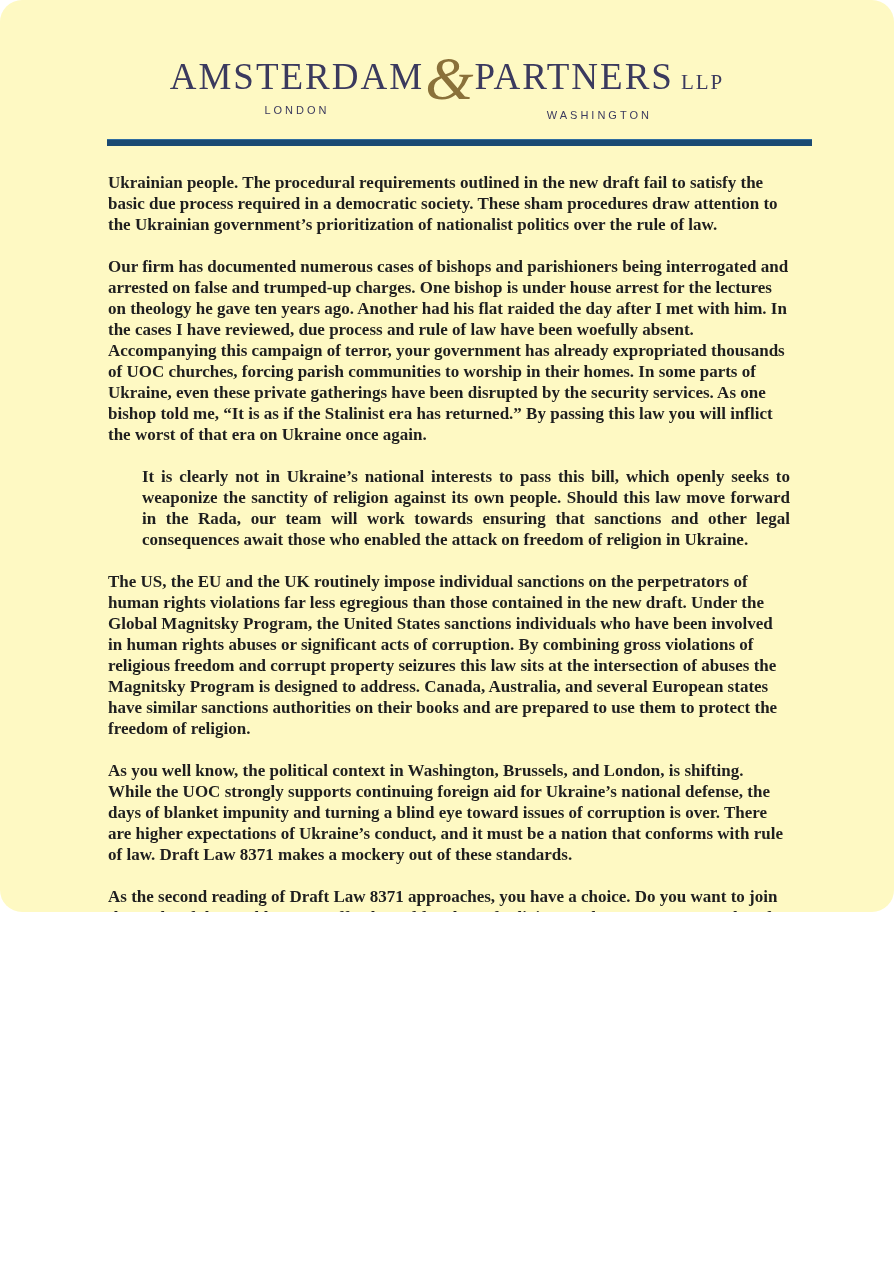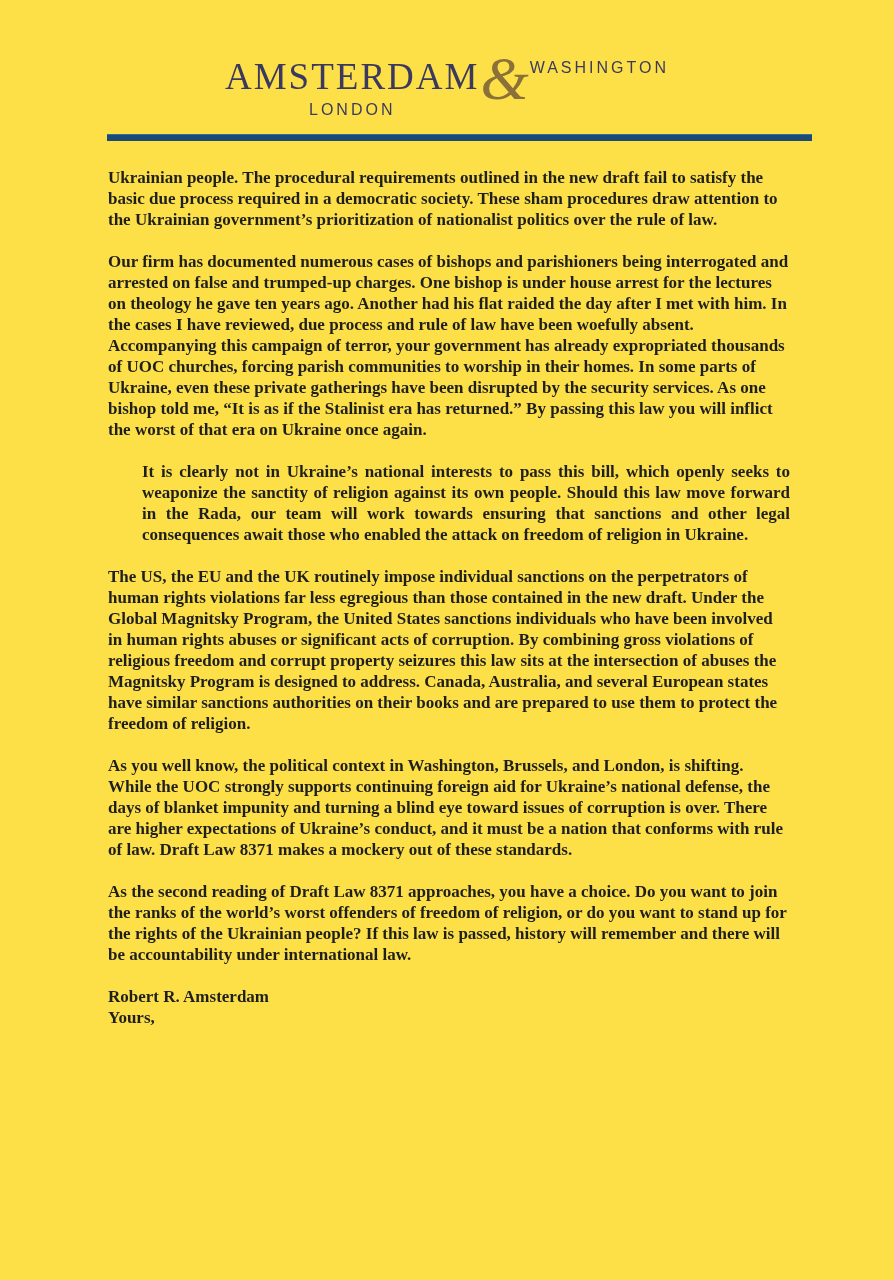--- a/index.html
+++ b/index.html
@@ -3,24 +3,25 @@
 <meta charset="utf-8">
 <style>
   html, body {
     margin: 0;
     padding: 0;
     background: #ffffff;
   }
   .page {
     position: relative;
     width: 894px;
-    height: 1280px;
-    background: #fde047;
+    height: 912px;
+    background: #fef9c3;
     overflow: hidden;
     font-family: "Liberation Serif", "DejaVu Serif", serif;
+    border-radius: 22px;
   }
   
   .letterhead {
     padding-top: 56px;
   }
   .wordmark {
     display: flex;
     justify-content: center;
     align-items: flex-start;
   }
@@ -45,21 +46,21 @@
     font-style: italic;
     font-size: 62px;
     line-height: 52px;
     color: #8a713a;
     margin: 0 1px;
     position: relative;
     top: -4px;
   }
   .wm-city {
     font-family: "Liberation Sans", "DejaVu Sans", sans-serif;
-    font-size: 16px;
+    font-size: 11px;
     line-height: 18px;
     letter-spacing: 3px;
     color: #3b3a5e;
     margin-top: 3px;
   }
   .rule {
     margin: 15px 0 0 107px;
     width: 705px;
     height: 6px;
     background: #1b4a72;
@@ -93,20 +94,23 @@
 <div class="page">
 
   <div class="letterhead">
     <div class="wordmark">
       <div class="wm-col">
         <div class="wm-name">AMSTERDAM</div>
         <div class="wm-city">LONDON</div>
       </div>
       <div class="wm-amp">&amp;</div>
       <div class="wm-col">
+        <div class="wm-name">
+          <span>PARTNERS</span><span class="wm-llp">LLP</span>
+        </div>
         <div class="wm-city">WASHINGTON</div>
       </div>
     </div>
     <div class="rule"></div>
   </div>
 
   <div class="letter">
     <p>Ukrainian people. The procedural requirements outlined in the new draft fail to satisfy the basic due process required in a democratic society. These sham procedures draw attention to the Ukrainian government’s prioritization of nationalist politics over the rule of law.</p>
     <p>Our firm has documented numerous cases of bishops and parishioners being interrogated and arrested on false and trumped-up charges. One bishop is under house arrest for the lectures on theology he gave ten years ago. Another had his flat raided the day after I met with him. In the cases I have reviewed, due process and rule of law have been woefully absent. Accompanying this campaign of terror, your government has already expropriated thousands of UOC churches, forcing parish communities to worship in their homes. In some parts of Ukraine, even these private gatherings have been disrupted by the security services. As one bishop told me, “It is as if the Stalinist era has returned.” By passing this law you will inflict the worst of that era on Ukraine once again.</p>
     <p class="justify">It is clearly not in Ukraine’s national interests to pass this bill, which openly seeks to weaponize the sanctity of religion against its own people. Should this law move forward in the Rada, our team will work towards ensuring that sanctions and other legal consequences await those who enabled the attack on freedom of religion in Ukraine.</p>

